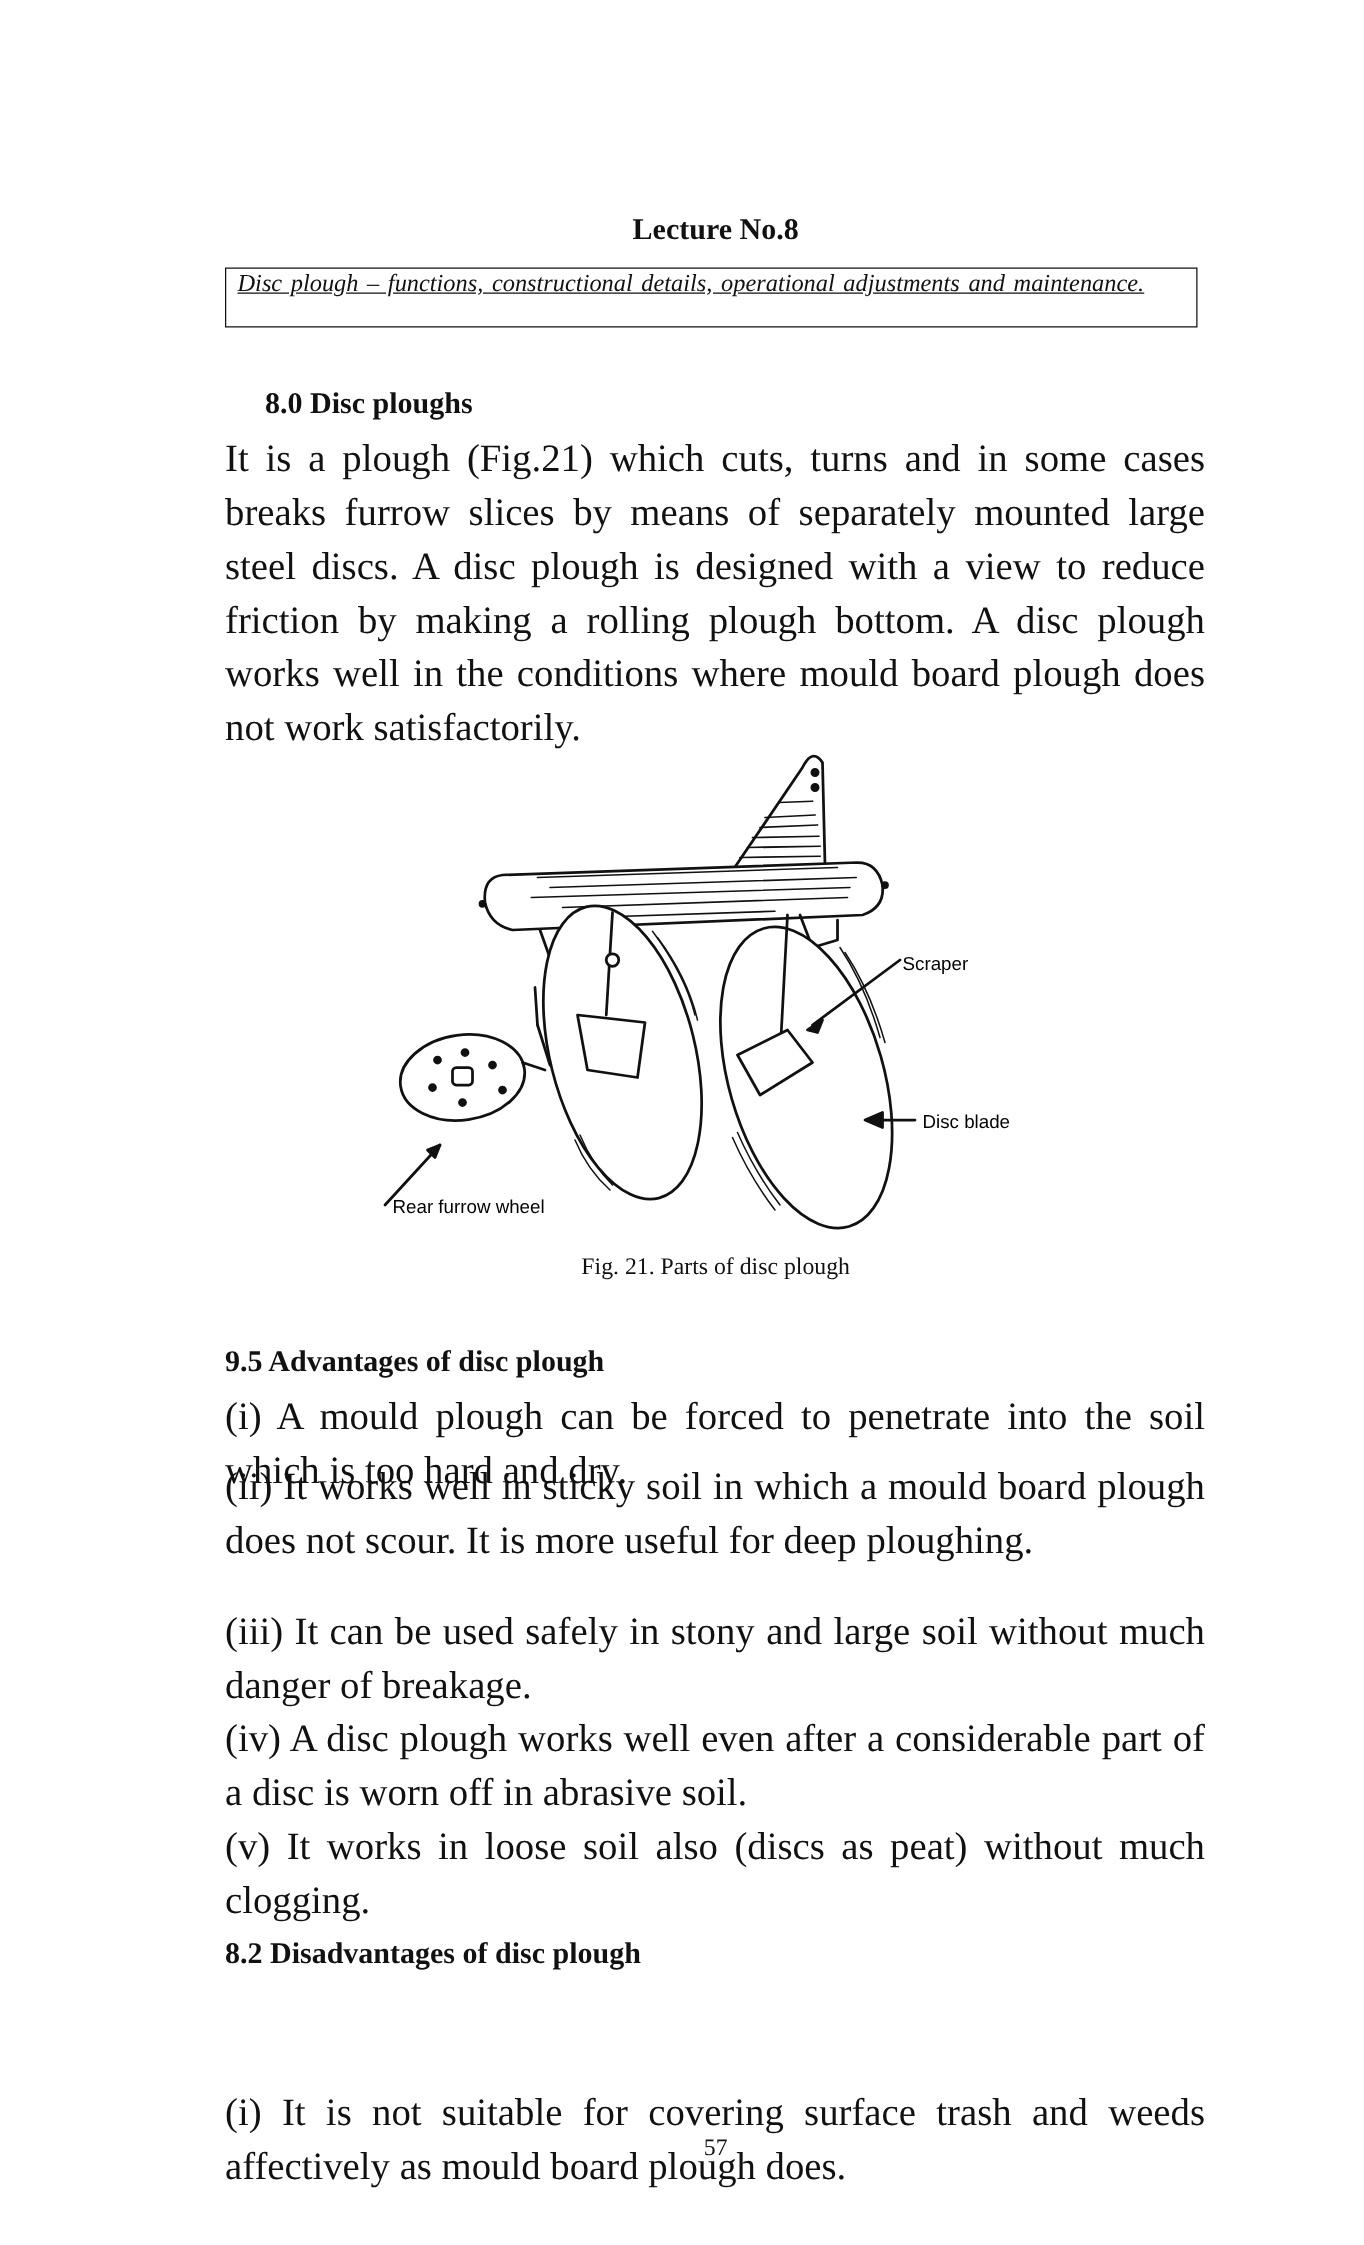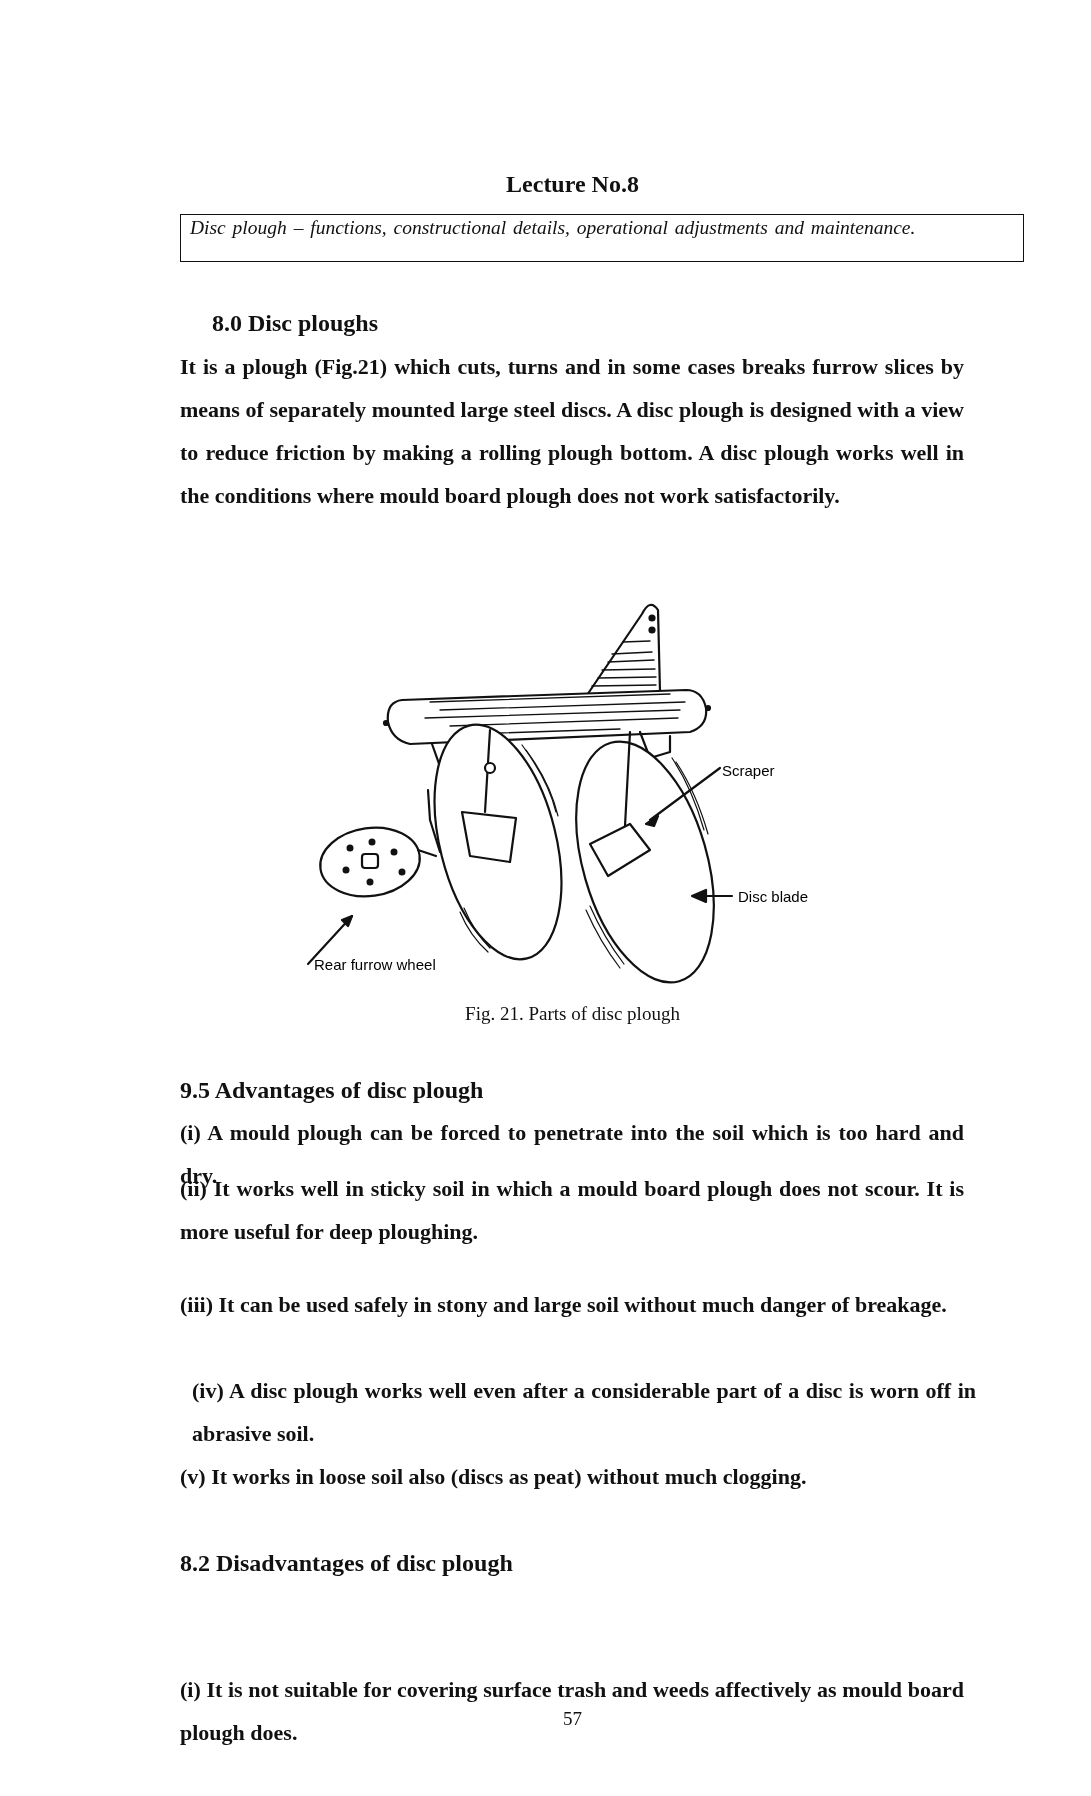--- a/index.html
+++ b/index.html
@@ -1,27 +1,27 @@
 <!DOCTYPE html>
 <html><head>
 <meta charset="utf-8">
 <style>
   html, body { margin: 0; padding: 0; background: #ffffff; }
   body { width: 1091px; height: 1796px; position: relative; overflow: hidden;
          font-family: "Liberation Serif", "DejaVu Serif", serif; color: #111; }
   .abs { position: absolute; }
   .title { left: 0; width: 1145px; top: 170px; text-align: center;
            font-weight: bold; font-size: 24px; line-height: 28px; }
-  .subject-box { left: 180px; top: 214px; width: 844px; height: 48px;
-                 border: 1.5px solid #111; box-sizing: border-box; padding: 2px 8px 0 9px; }
+  .subject-box { left: 180px; top: 214px; width: 778px; height: 48px;
+                 border: 1.5px solid #111; box-sizing: border-box; padding: 2px 8px 0 9px; text-decoration: underline; }
   .subject-text { font-style: italic; font-size: 19.5px; line-height: 22px;
                   text-align: justify; text-align-last: left; word-spacing: 2px; }
   .heading { left: 180px; font-weight: bold; font-size: 24px; line-height: 30px; }
-  .para { left: 180px; width: 784px; font-size: 22px; line-height: 43px;
-          text-align: justify; font-weight: bold; }
+  .para { left: 180px; width: 784px; font-size: 31px; line-height: 43px;
+          text-align: justify; }
   .para.last-left { text-align-last: left; }
   .figure { left: 290px; top: 580px; width: 560px; height: 420px; }
   .fig-label { font-family: "Liberation Sans", "DejaVu Sans", sans-serif;
                font-size: 15px; color: #111; }
   .caption { left: 0; width: 1145px; top: 1002px; text-align: center;
              font-size: 19px; line-height: 24px; }
   .page-number { left: 0; width: 1145px; top: 1707px; text-align: center;
                  font-size: 19px; line-height: 24px; }
 </style>
 </head>
@@ -110,19 +110,19 @@
     <text x="448" y="322" class="fig-label">Disc blade</text>
     <text x="24" y="390" class="fig-label">Rear furrow wheel</text>
   </svg>
 </div>
 <div class="abs caption">Fig. 21. Parts of disc plough</div>
 
 <div class="abs heading" style="top:1075px;">9.5 Advantages of disc plough</div>
 <div class="abs para last-left" style="top:1111px;">(i) A mould plough can be forced to penetrate into the soil which is too hard and dry.</div>
 <div class="abs para last-left" style="top:1167px;">(ii) It works well in sticky soil in which a mould board plough does not scour. It is more useful for deep ploughing.</div>
 <div class="abs para last-left" style="top:1283px;">(iii) It can be used safely in stony and large soil without much danger of breakage.</div>
-<div class="abs para last-left" style="top:1369px;margin-left:12px;">(iv) A disc plough works well even after a considerable part of a disc is worn off in abrasive soil.</div>
+<div class="abs para last-left" style="top:1369px;">(iv) A disc plough works well even after a considerable part of a disc is worn off in abrasive soil.</div>
 <div class="abs para last-left" style="top:1455px;">(v) It works in loose soil also (discs as peat) without much clogging.</div>
 
 <div class="abs heading" style="top:1548px;">8.2 Disadvantages of disc plough</div>
 <div class="abs para last-left" style="top:1640px;margin-top:28px;">(i) It is not suitable for covering surface trash and weeds affectively as mould board plough does.</div>
 
 <div class="abs page-number">57</div>
 
 </body></html>

